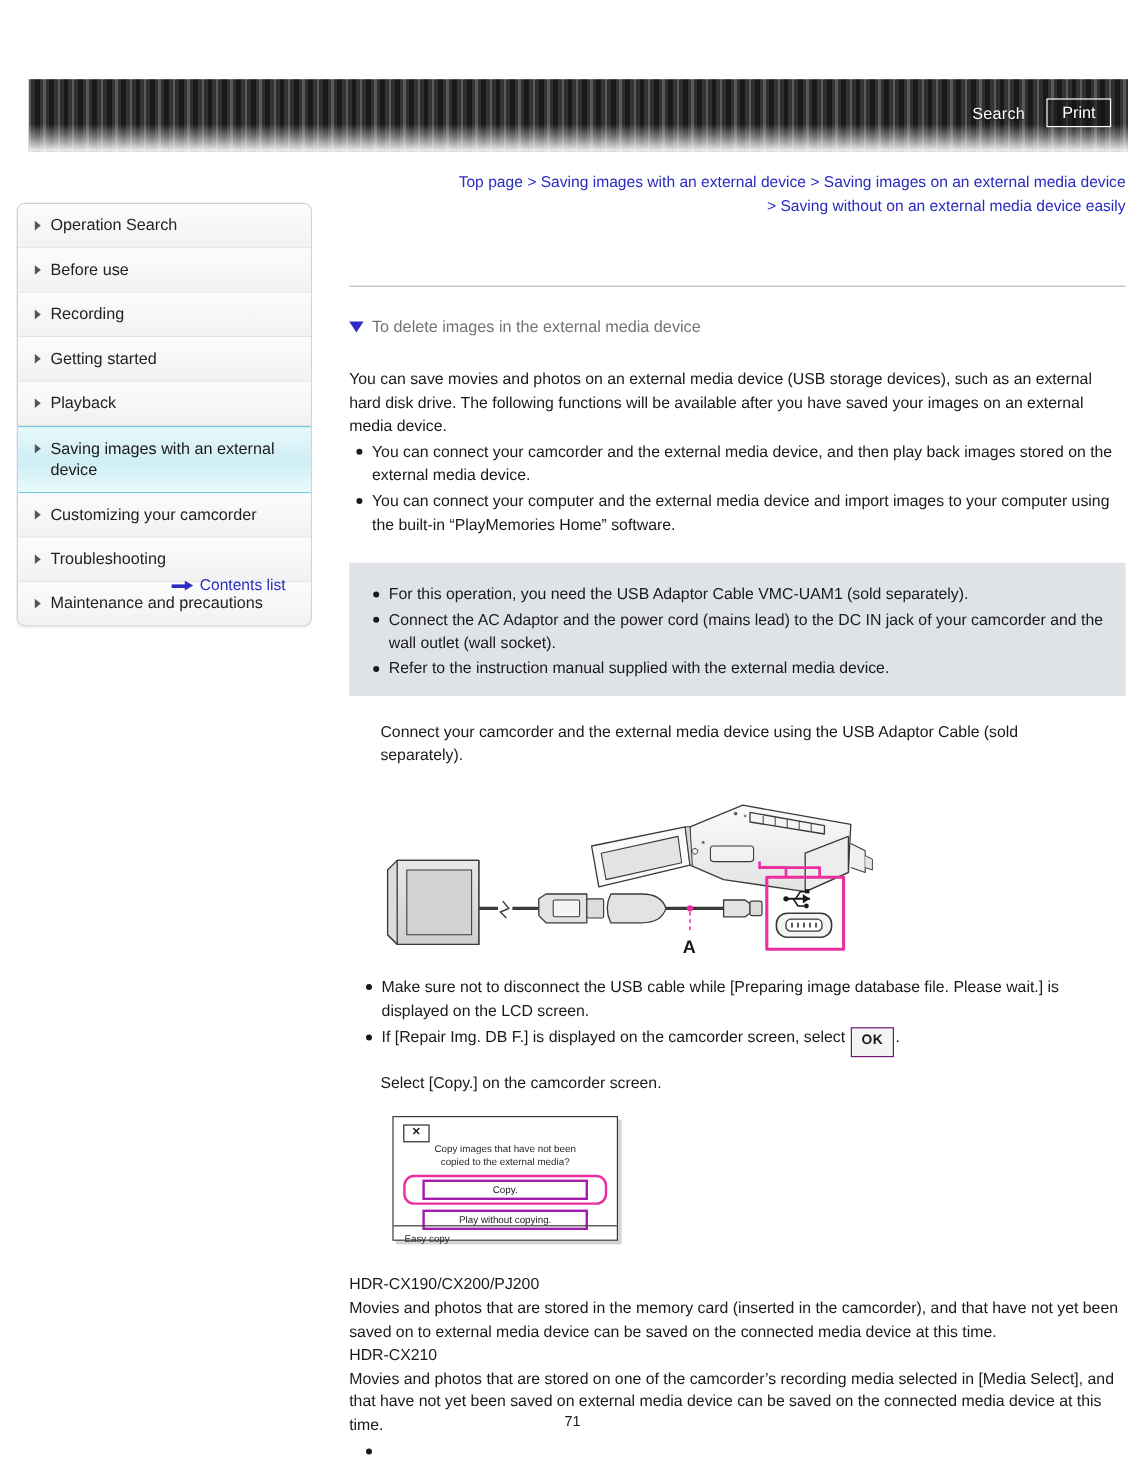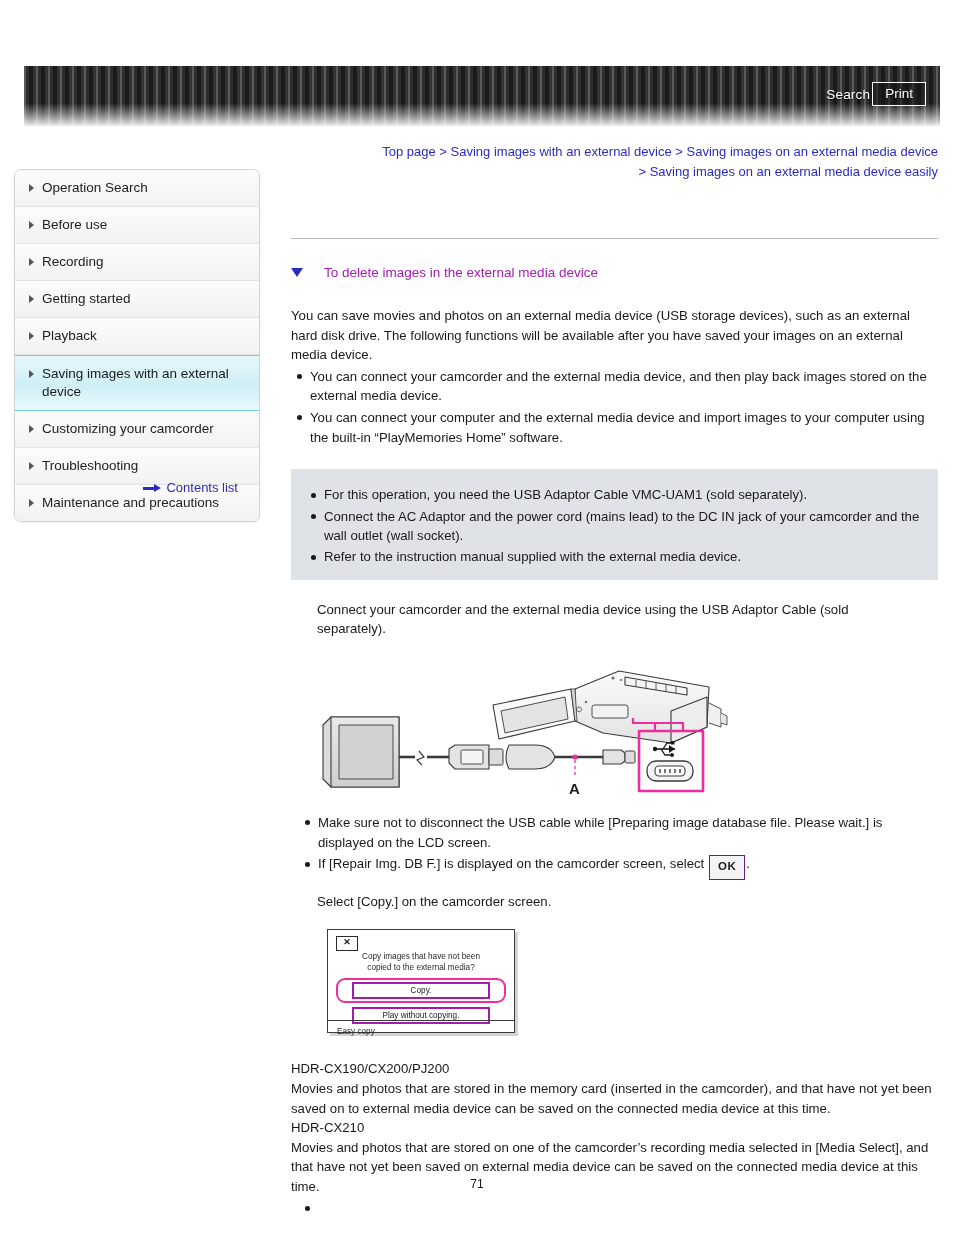--- a/index.html
+++ b/index.html
@@ -34,21 +34,21 @@
         #2e2e2e 2px, #2e2e2e 5px,
         #1a1a1a 5px, #1a1a1a 9px,
         #343434 9px, #343434 12px);
   }
   #header-actions {
     position: absolute;
     right: 14px;
     top: 16px;
     display: flex;
     align-items: center;
-    gap: 2px;
+    gap: 18px;
   }
   #search-link {
     color: #ffffff;
     font-size: 13.5px;
     letter-spacing: .2px;
     text-shadow: 0 1px 1px rgba(0,0,0,.8);
     cursor: pointer;
   }
   #print-button {
     color: #ffffff;
@@ -160,23 +160,23 @@
     width: 647px;
   }
   #content-rule {
     height: 1px;
     background: #b9b9b9;
     margin-bottom: 26px;
   }
   #section-heading {
     display: flex;
     align-items: center;
-    gap: 21px;
+    gap: 7px;
     font-size: 13.5px;
-    color: #a21caf;
+    color: #737373;
     margin-bottom: 26px;
     cursor: pointer;
   }
   .triangle-down-icon {
     width: 0; height: 0;
     border-left: 6px solid transparent;
     border-right: 6px solid transparent;
     border-top: 9px solid #2b2bc0;
   }
   .body-text {
@@ -346,21 +346,21 @@
   </div>
 </div>
 
 <div id="breadcrumb">
   <span class="crumb">Top page</span>
   <span class="sep">&gt;</span>
   <span class="crumb">Saving images with an external device</span>
   <span class="sep">&gt;</span>
   <span class="crumb">Saving images on an external media device</span>
   <span class="sep">&gt;</span>
-  <span class="crumb">Saving images on an external media device easily</span>
+  <span class="crumb">Saving without on an external media device easily</span>
 </div>
 
 <nav id="sidebar">
   <div class="nav-item">
     <span class="nav-arrow"></span>
     <span class="nav-label">Operation Search</span>
   </div>
   <div class="nav-item">
     <span class="nav-arrow"></span>
     <span class="nav-label">Before use</span>

